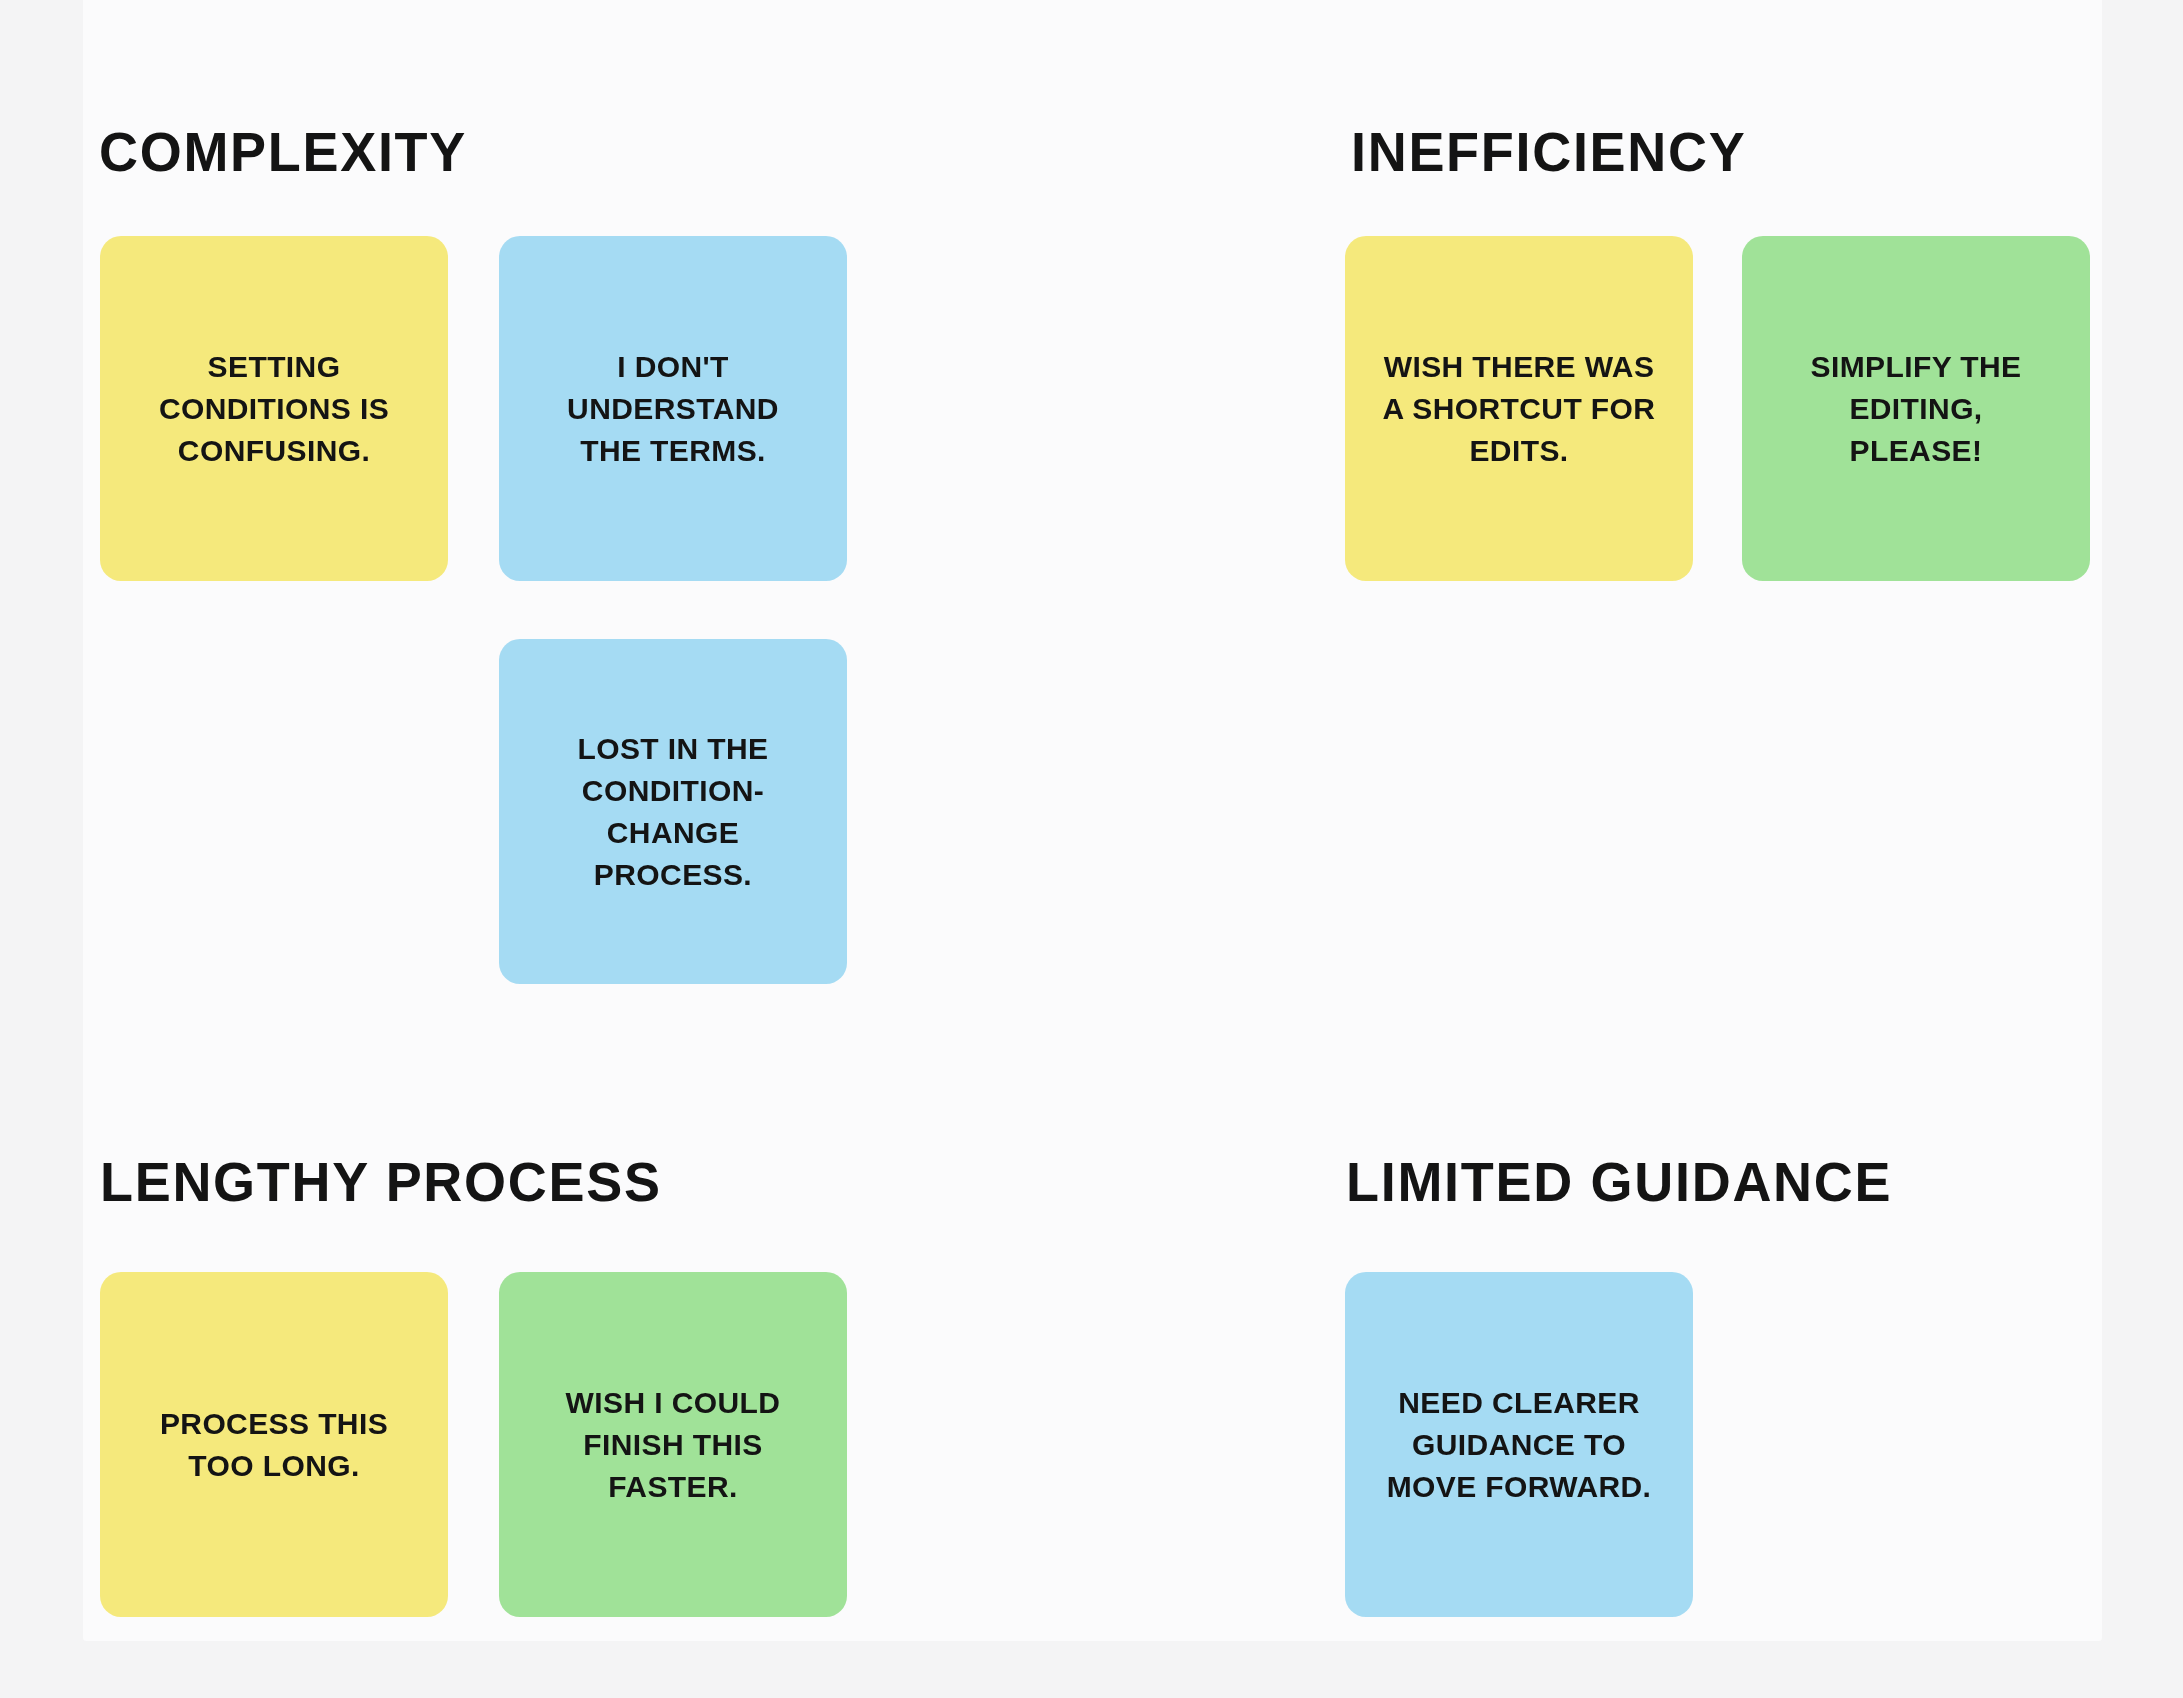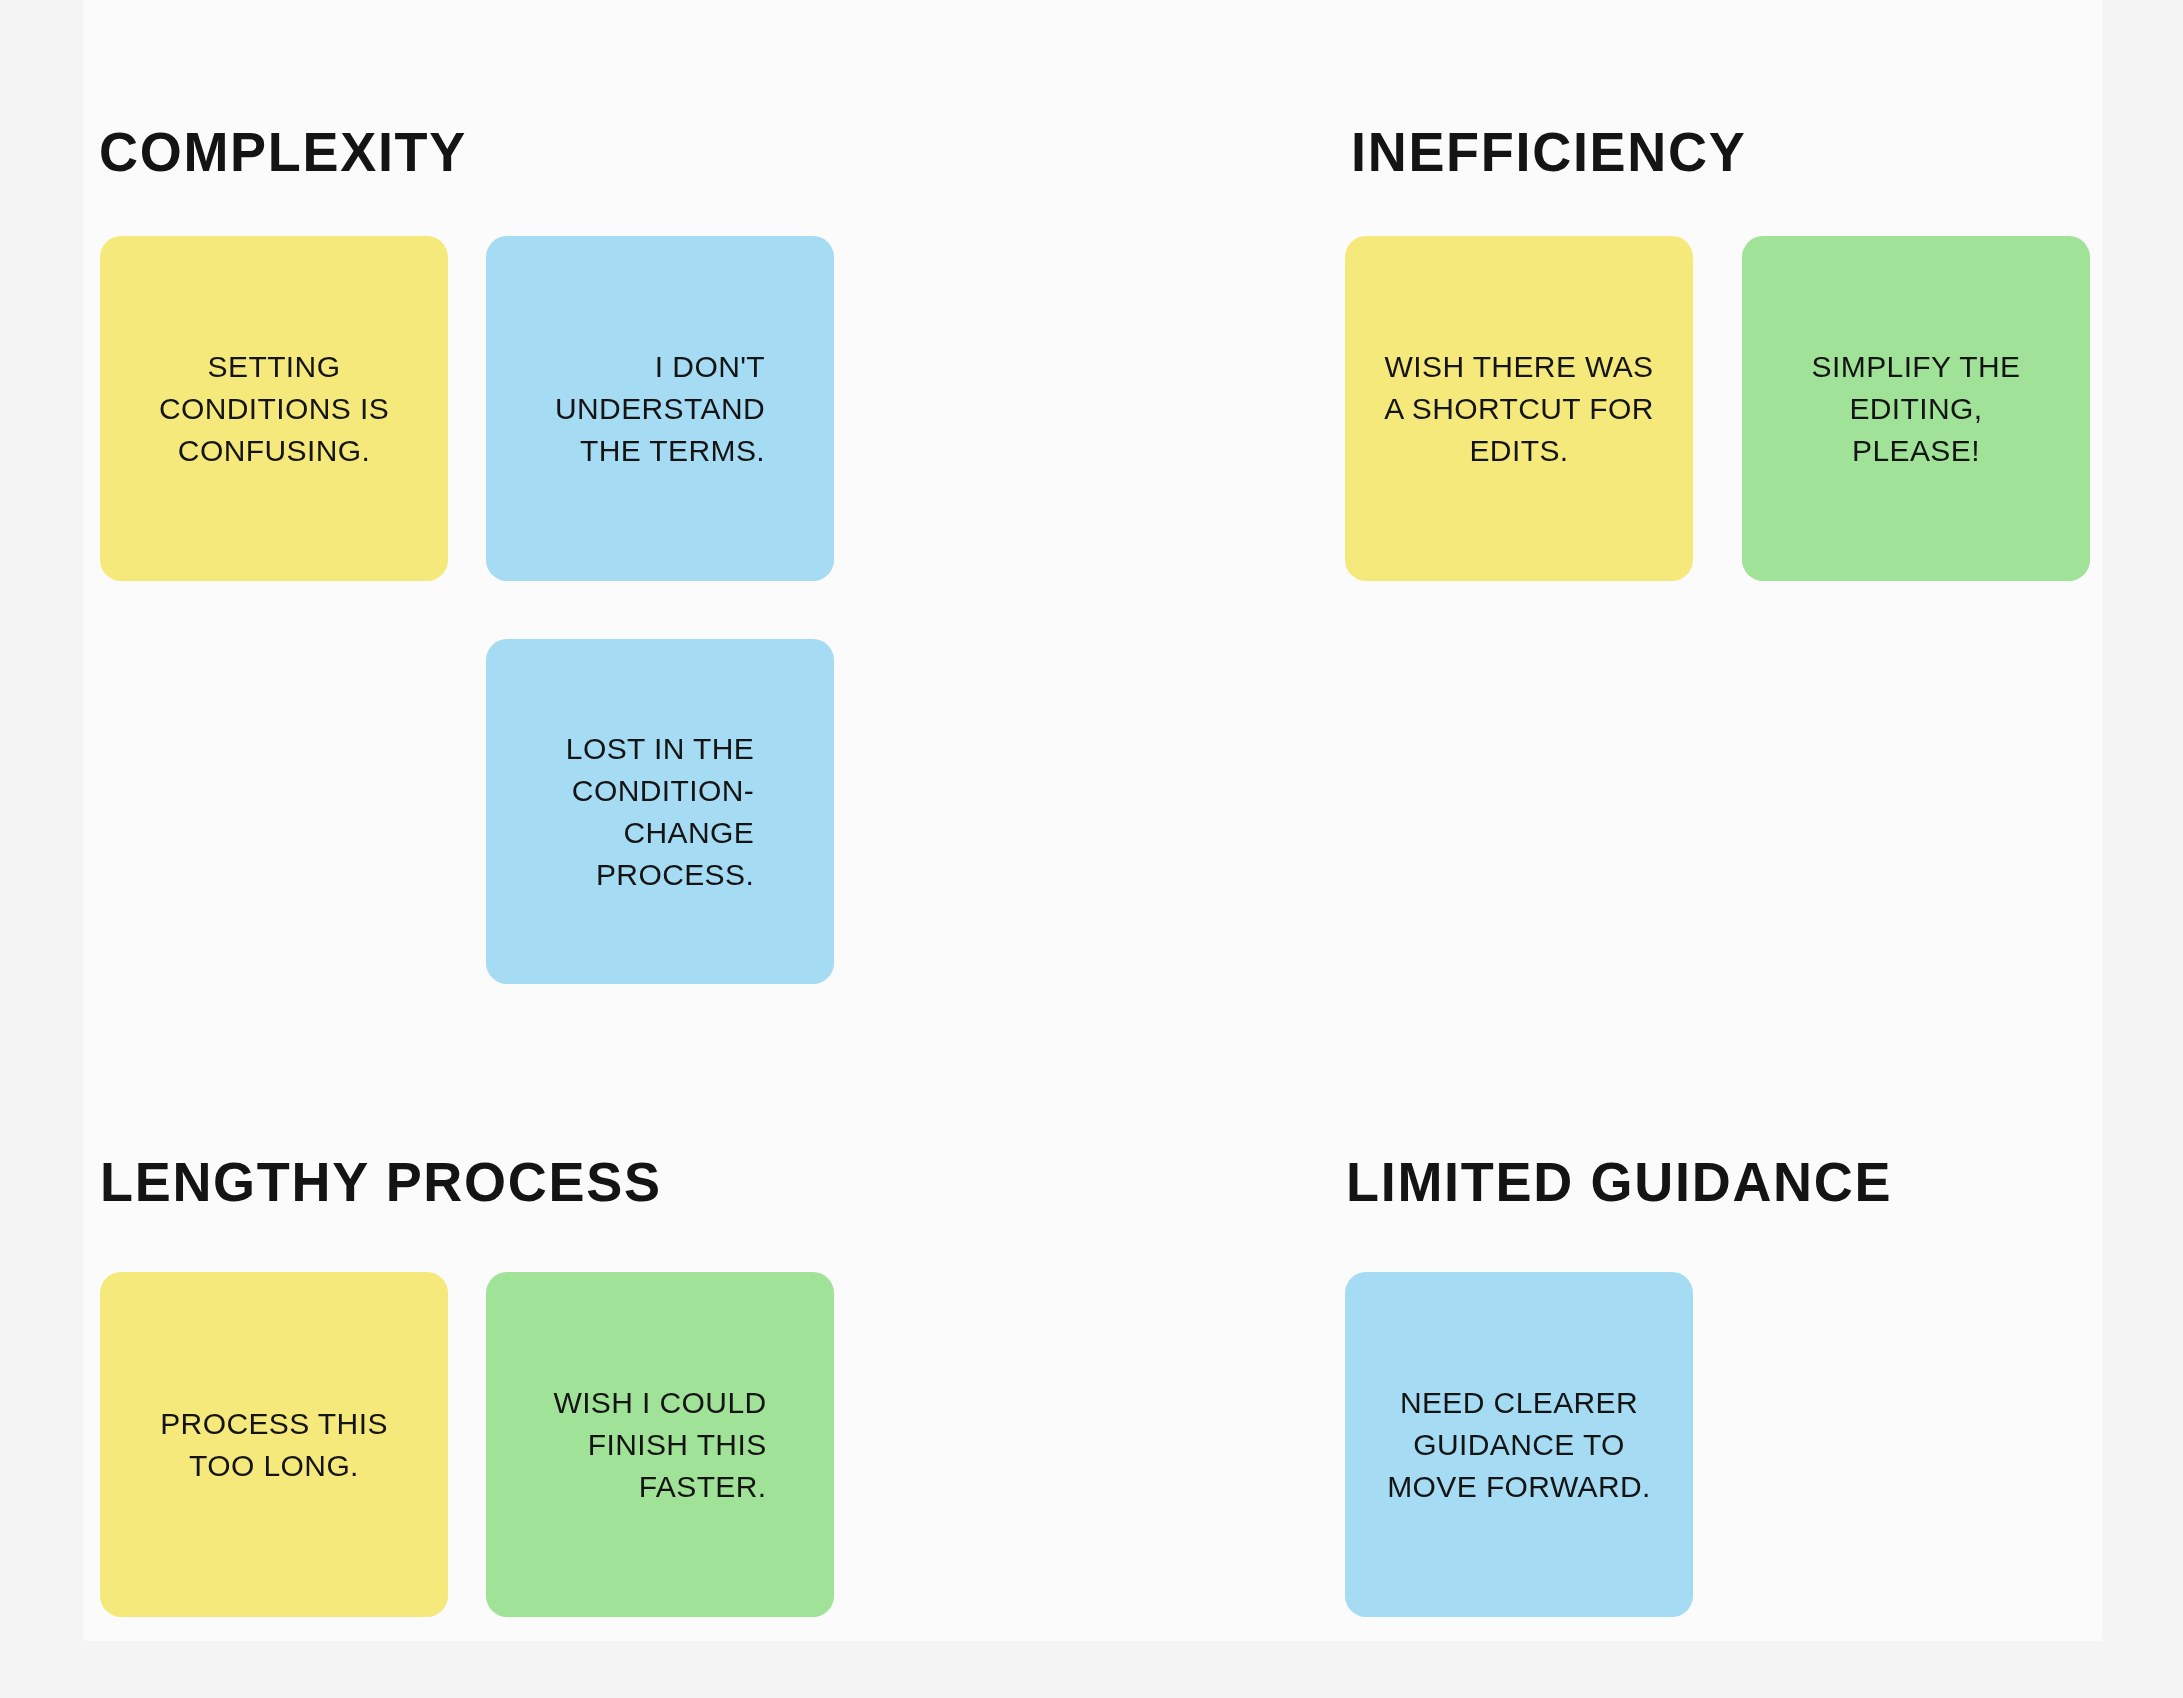--- a/index.html
+++ b/index.html
@@ -60,30 +60,30 @@
     box-sizing: border-box;
     padding: 30px;
     text-align: center;
   }
   .sticky.yellow { background: var(--color-sticky-yellow, #F5E97C); }
   .sticky.blue   { background: var(--color-sticky-blue,   #A5DBF3); }
   .sticky.green  { background: var(--color-sticky-green,  #A0E298); }
 
   .note-text {
     font-size: 30px;
-    font-weight: 400;
+    font-weight: 700;
     line-height: 1.4;
     letter-spacing: 0.4px;
     color: var(--color-text, #141414);
     white-space: pre-line;
   }
 
   
   .c1 { left: 100px;  }
-  .c2 { left: 486px; text-align: right;  }
+  .c2 { left: 499px;  }
   .c3 { left: 900px; }
   .c4 { left: 1345px; }
   .c5 { left: 1742px; text-align: center; }
   .r1 { top: 218px;  }
   .r2 { top: 621px;  }
   .r3 { top: 1254px; }
 </style>
 </head>
 <body>
 

